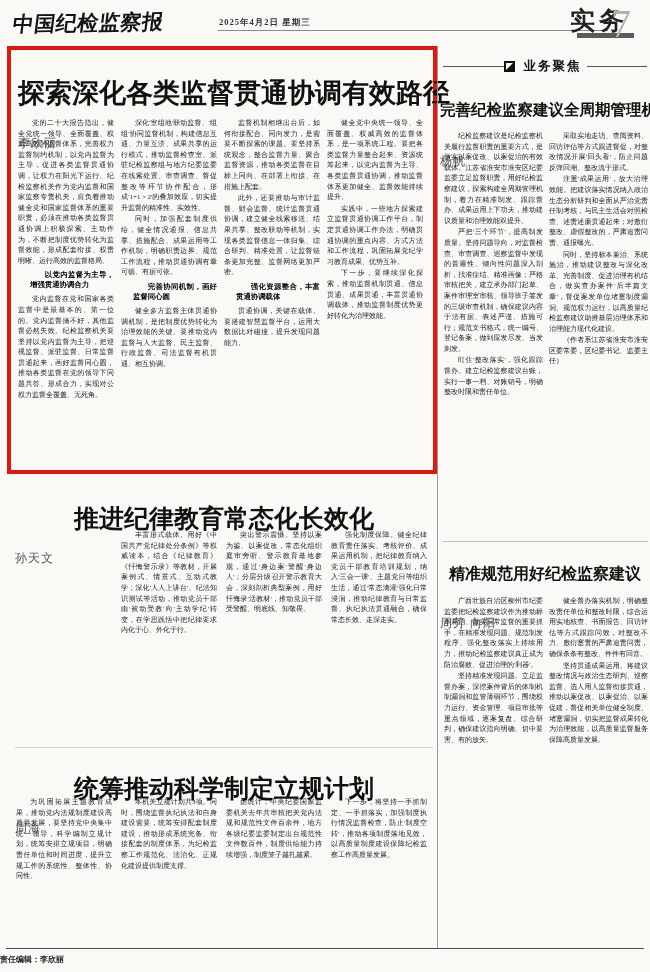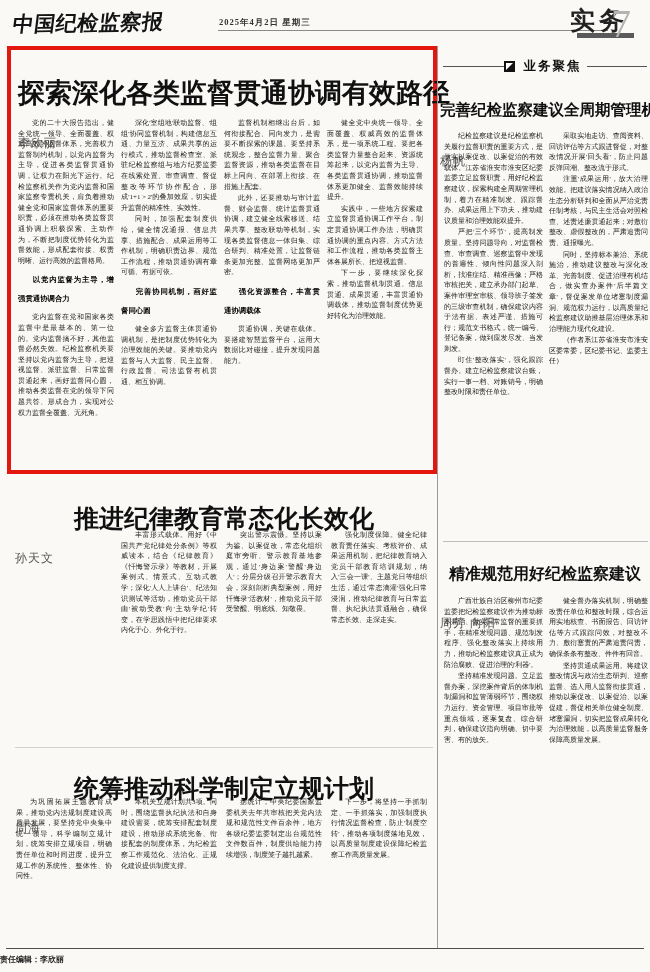--- a/index.html
+++ b/index.html
@@ -25,21 +25,21 @@
   .t-r2{left:440px;top:551px;width:210px;font-size:16px;}
   .byline{position:absolute;font-size:12px;color:#555;letter-spacing:1px;margin-top:36px;}
   .b-main{left:18px;top:99px;width:404px;}
   .b-mid{left:15px;top:514px;width:418px;}
   .b-bot{left:15px;top:784px;width:418px;}
   .b-r1{left:440px;top:117px;width:210px;}
   .b-r2{left:440px;top:579px;width:210px;}
   
   .col{position:absolute;font-size:7px;line-height:10.6px;overflow:hidden;text-align:justify;color:#222;}
   .col p{margin:0 0 1px 0;text-indent:2em;}
-  .col h4{margin:4px 0 4px 0;font-size:7.4px;font-weight:900;text-indent:2em;color:#000;line-height:19px;}
+  .col h4{margin:4px 0 4px 12px;font-size:7.4px;font-weight:900;text-indent:2em;color:#000;line-height:10px;}
   .col p.note{color:#111;}
   
   .vrule{position:absolute;left:437px;top:46px;width:1px;height:902px;background:#9a9a9a;}
   .hrule{position:absolute;height:1px;background:#bdbdbd;}
   .focus{position:absolute;left:443px;top:58px;width:204px;display:flex;align-items:center;}
   .focus .rule{flex:1;height:1px;background:#555;}
   .focus .label{font-size:12.5px;font-weight:900;letter-spacing:2px;color:#111;margin:0 5px;white-space:nowrap;}
   .focus-icon{width:11px;height:11px;background:#111;position:relative;display:inline-block;margin-right:4px;flex:0 0 auto;}
   .focus-icon::after{content:"";position:absolute;left:2px;top:2px;border-left:7px solid #fff;border-bottom:7px solid transparent;}
   
@@ -74,21 +74,21 @@
       <p>健全多方监督主体贯通协调机制，是把制度优势转化为治理效能的关键。要推动党内监督与人大监督、民主监督、行政监督、司法监督有机贯通、相互协调。</p>
     </div>
   <div class="col" style="left:224px;top:118px;width:96px;height:340px">
       <p>监督机制相继出台后，如何衔接配合、同向发力，是需要不断探索的课题。要坚持系统观念，整合监督力量、聚合监督资源，推动各类监督在目标上同向、在部署上衔接、在措施上配套。</p>
       <p>此外，还要推动与审计监督、财会监督、统计监督贯通协调，建立健全线索移送、结果共享、整改联动等机制，实现各类监督信息一体归集、综合研判、精准处置，让监督链条更加完整、监督网络更加严密。</p>
       <h4>强化资源整合，丰富贯通协调载体</h4>
       <p>贯通协调，关键在载体。要搭建智慧监督平台，运用大数据比对碰撞，提升发现问题能力。</p>
     </div>
   <div class="col" style="left:327px;top:118px;width:96px;height:340px">
       <p>健全党中央统一领导、全面覆盖、权威高效的监督体系，是一项系统工程。要把各类监督力量整合起来、资源统筹起来，以党内监督为主导、各类监督贯通协调，推动监督体系更加健全、监督效能持续提升。</p>
-      <p>实践中，一些地方探索建立监督贯通协调工作平台，制定贯通协调工作办法，明确贯通协调的重点内容、方式方法和工作流程，推动各类监督主体各展所长、把巡视监督。</p>
+      <p>实践中，一些地方探索建立监督贯通协调工作平台，制定贯通协调工作办法，明确贯通协调的重点内容、方式方法和工作流程，巩固拓展党纪学习教育成果、优势互补。</p>
       <p>下一步，要继续深化探索，推动监督机制贯通、信息贯通、成果贯通，丰富贯通协调载体，推动监督制度优势更好转化为治理效能。</p>
     </div>
 
   <h2 class="headline t-mid">推进纪律教育常态化长效化</h2>
   <div class="byline b-mid">孙天文</div>
   <div class="col" style="left:121px;top:530px;width:96px;height:212px">
       <p>丰富形式载体。用好《中国共产党纪律处分条例》等权威读本，结合《纪律教育》《忏悔警示录》等教材，开展案例式、情景式、互动式教学；深化'人人上讲台'、纪法知识测试等活动，推动党员干部由'被动受教'向'主动学纪'转变，在学思践悟中把纪律要求内化于心、外化于行。</p>
     </div>
   <div class="col" style="left:226px;top:530px;width:96px;height:212px">
       <p>突出警示震慑。坚持以案为鉴、以案促改，常态化组织庭审旁听、警示教育基地参观，通过'身边案'警醒'身边人'；分层分级召开警示教育大会，深刻剖析典型案例，用好忏悔录'活教材'，推动党员干部受警醒、明底线、知敬畏。</p>

